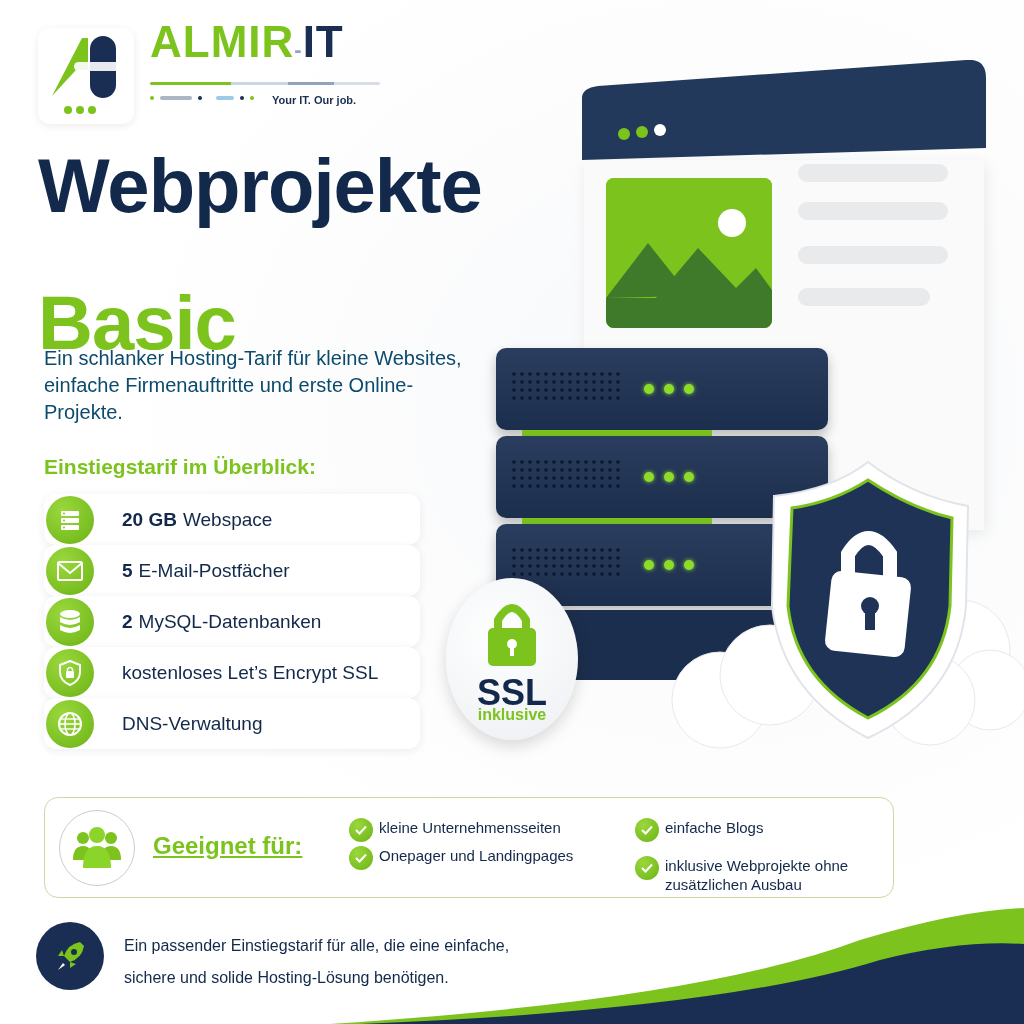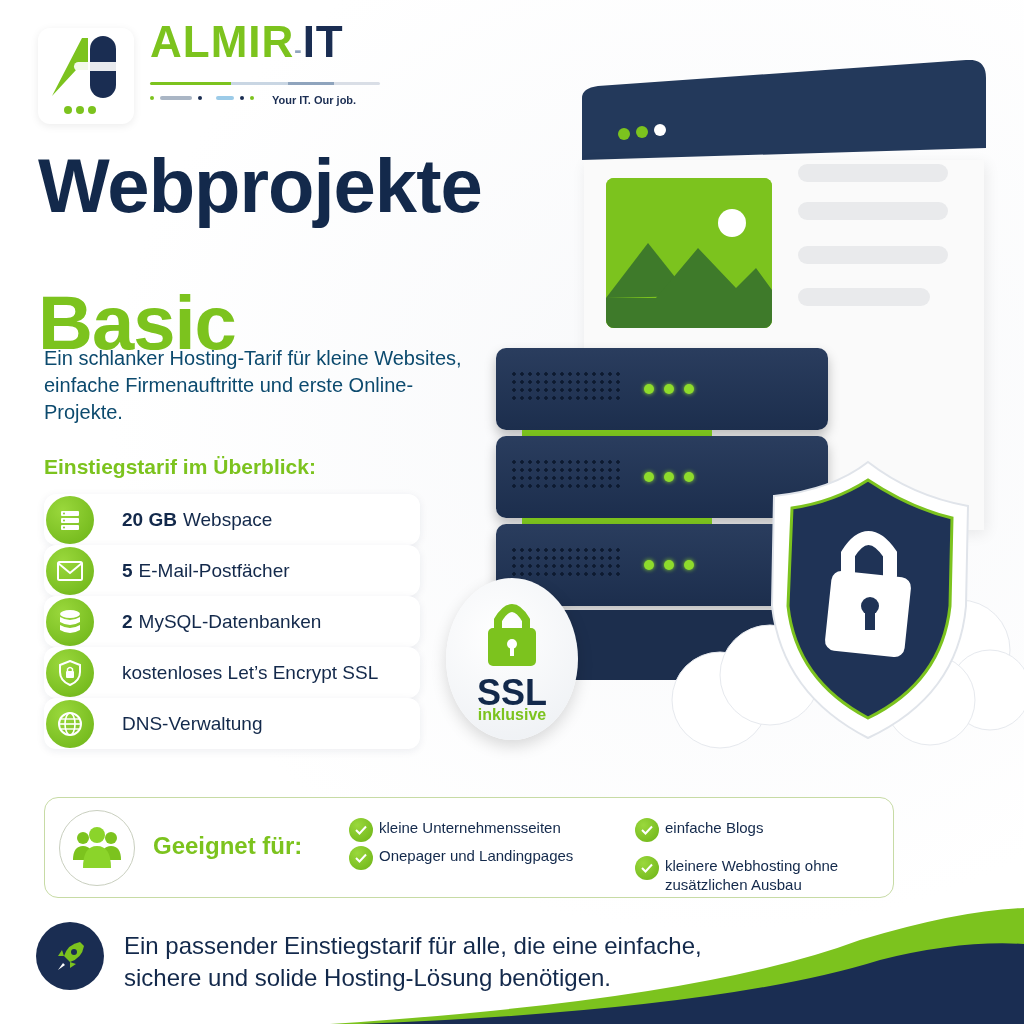--- a/index.html
+++ b/index.html
@@ -61,28 +61,28 @@
   
   .ssl { left: 446px; top: 578px; width: 132px; height: 162px; border-radius: 50%/50%;
     background: radial-gradient(circle at 40% 35%, #ffffff, #eceff3); box-shadow: 0 6px 16px rgba(0,0,0,0.15);
     text-align: center; }
   .ssl .t1 { position: absolute; left: 0; right: 0; top: 94px; font-size: 36px; font-weight: 700; color: #13294b; }
   .ssl .t2 { position: absolute; left: 0; right: 0; top: 128px; font-size: 16px; font-weight: 700; color: #7cc31e; }
 
   
   .suit { left: 44px; top: 797px; width: 850px; height: 101px; border: 1.5px solid #c7dba5; border-radius: 14px; background: #fff; }
   .suit .circle { position: absolute; left: 14px; top: 12px; width: 76px; height: 76px; border-radius: 50%; border: 1.5px solid #c9cfbf; display:flex; align-items:center; justify-content:center; }
-  .suit .label { position: absolute; left: 108px; top: 34px; font-size: 24px; font-weight: 700; color: #7cc31e; }
+  .suit .label { position: absolute; left: 108px; top: 34px; font-size: 24px; font-weight: 700; color: #7cc31e; text-decoration: underline; }
   .chk { position: absolute; display: flex; align-items: flex-start; gap: 6px; font-size: 15px; color: #13294b; line-height: 19px; }
   .chk .dot { width: 24px; height: 24px; border-radius: 50%; background: radial-gradient(circle at 35% 30%, #9ad83c, #6cb316); display:flex; align-items:center; justify-content:center; flex-shrink: 0; }
 
   
   .wave { left: 0; top: 900px; width: 1024px; height: 124px; }
   .rocket { left: 36px; top: 922px; width: 68px; height: 68px; border-radius: 50%; background: #1a2d52; display:flex; align-items:center; justify-content:center; }
-  .footer-text { left: 124px; top: 930px; font-size: 24px; line-height: 32px; color: #13294b; }
+  .footer-text { left: 124px; top: 930px; font-size: 16px; line-height: 32px; color: #13294b; }
 </style>
 </head>
 <body>
 
 <div class="abs logo-mark">
   <svg width="96" height="96" viewBox="0 0 96 96">
     <path d="M14 68 L44 10 L50 10 L50 42 L38 42 Z" fill="#7cc31e"></path>
     <rect x="52" y="8" width="26" height="62" rx="13" fill="#1a2d52"></rect>
     <rect x="36" y="34" width="50" height="9" rx="4.5" fill="#ffffff" opacity="0.9"></rect>
     <circle cx="30" cy="82" r="4" fill="#7cc31e"></circle>
@@ -282,21 +282,21 @@
         </svg>
       </span>
     <span>einfache Blogs</span>
   </div>
   <div class="chk" style="left:590px;top:58px;width:240px;">
     <span class="dot">
         <svg width="12" height="10" viewBox="0 0 12 10">
           <path d="M1 5 L4.5 8.5 L11 1.5" fill="none" stroke="#fff" stroke-width="2"></path>
         </svg>
       </span>
-    <span>kleinere Webhosting ohne zusätzlichen Ausbau</span>
+    <span>inklusive Webprojekte ohne zusätzlichen Ausbau</span>
   </div>
 </div>
 
 <svg class="abs wave" viewBox="0 0 1024 124" preserveAspectRatio="none">
   <path d="M330 124 Q700 100 860 40 Q960 10 1024 8 L1024 124 Z" fill="#7cc31e"></path>
   <path d="M360 124 Q720 110 880 60 Q960 40 1024 44 L1024 124 Z" fill="#1a2d52"></path>
 </svg>
 <div class="abs rocket">
   <svg width="40" height="40" viewBox="0 0 40 40">
     <path d="M30 6 Q18 8 14 20 L20 26 Q32 22 34 10 Z" fill="#7cc31e"></path>

